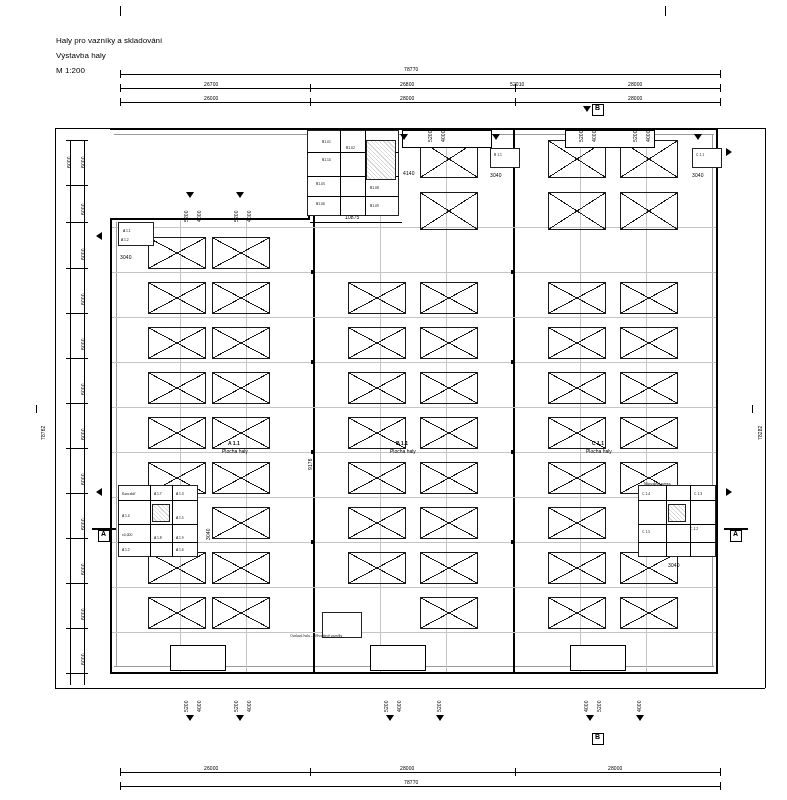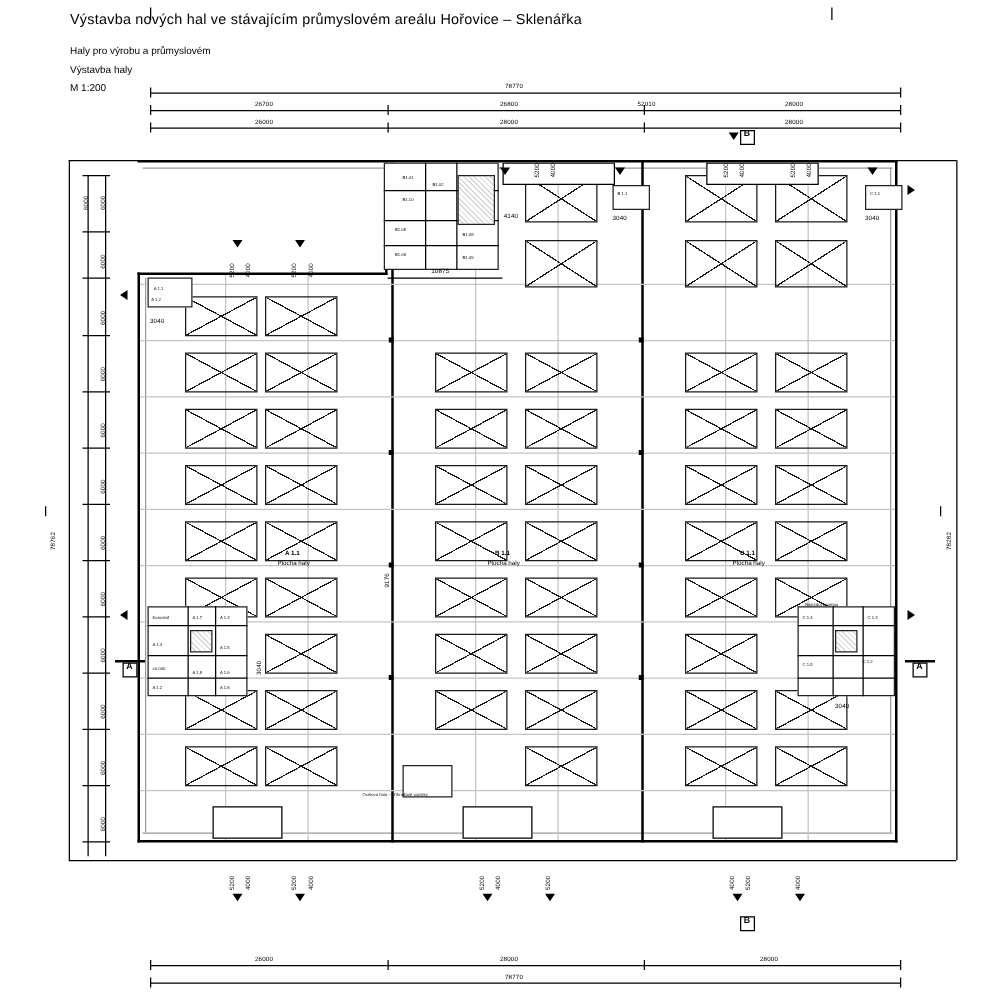--- a/index.html
+++ b/index.html
@@ -152,22 +152,21 @@
     border: 1px solid #000;
     box-sizing: border-box;
     background: #fff;
   }
 </style>
 </head>
 <body>
 
 <div id="sheet">
 
-  <div class="ttl title-main">Výstavba nových hal ve stávajícím průmyslovém areálu Hořovice – Sklenářka</div>
-  <div class="ttl title-sub1">Haly pro výrobu a průmyslovém</div>
+  <div class="ttl title-sub1">Haly pro vazníky a skladování</div>
   <div class="ttl title-sub2">Výstavba haly</div>
   <div class="ttl title-scale">M 1:200</div>
 
   <div class="ln vl" style="left:120px; top:6px; height:10px;"></div>
   <div class="ln vl" style="left:665px; top:6px; height:10px;"></div>
 
   <div class="ln hl" style="left:120px; top:74px; width:600px;"></div>
   <div class="ln vl" style="left:120px; top:70px; height:8px;"></div>
   <div class="ln vl" style="left:720px; top:70px; height:8px;"></div>
   <div class="dim-txt" style="left:404px; top:66px;">78770</div>

